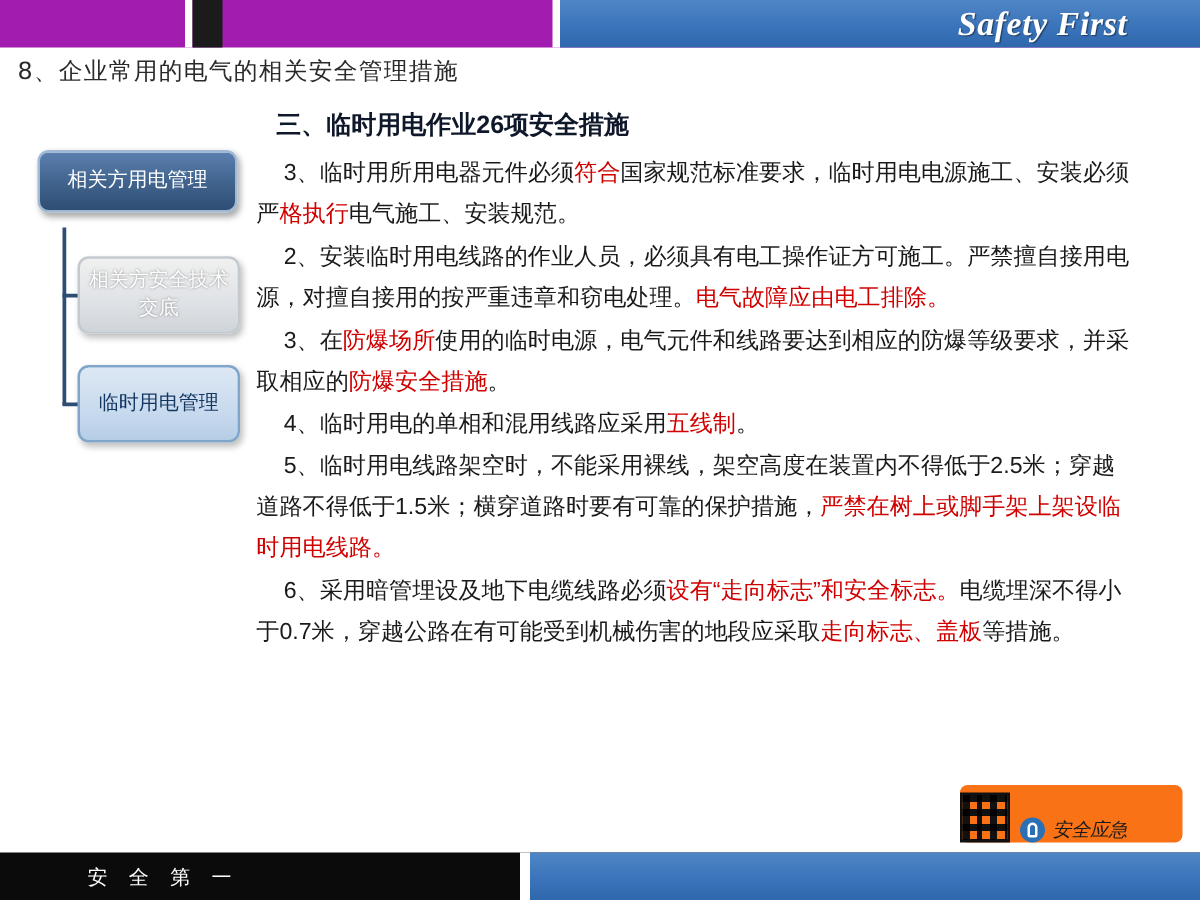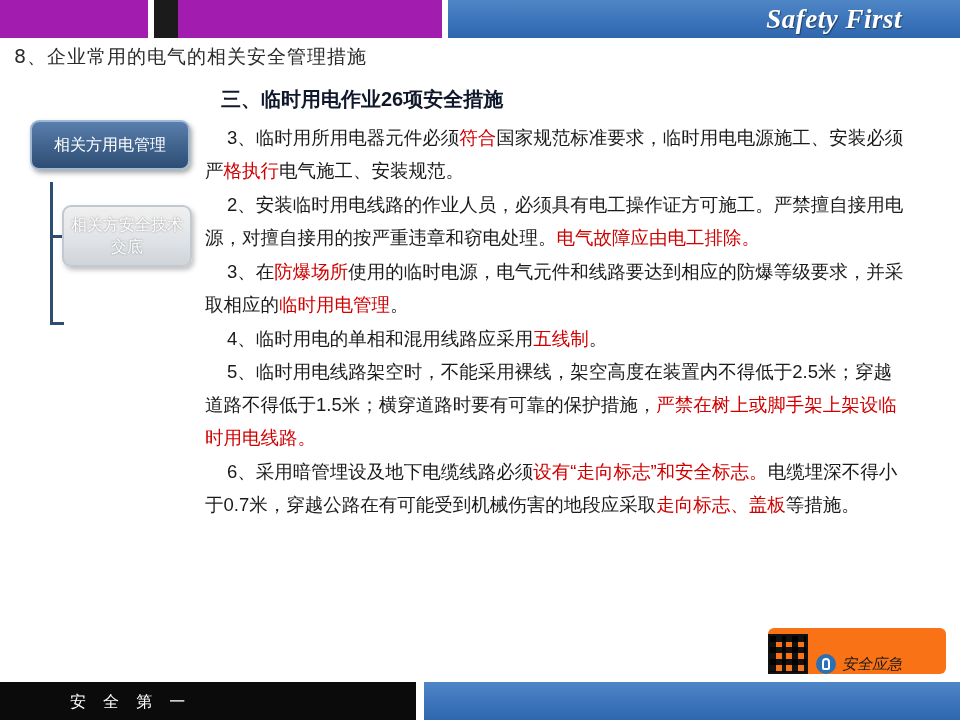--- a/index.html
+++ b/index.html
@@ -277,27 +277,28 @@
   </div>
 
   <div class="section-heading">8、企业常用的电气的相关安全管理措施</div>
 
   <div class="flow">
     <div class="flow-connector-v"></div>
     <div class="flow-connector-h1"></div>
     <div class="flow-connector-h2"></div>
     <div class="flow-box flow-box-1">相关方用电管理</div>
     <div class="flow-box flow-box-2">相关方安全技术交底</div>
+    <div class="flow-box flow-box-3">临时用电管理</div>
   </div>
 
   <div class="content-title">三、临时用电作业26项安全措施</div>
   <div class="content-body">
     <p class="para indent" id="p1"><span>3、临时用所用电器元件必须</span><span class="red">符合</span><span>国家规范标准要求，临时用电电源施工、安装必须严</span><span class="red">格执行</span><span>电气施工、安装规范。</span></p>
     <p class="para indent" id="p2"><span>2、安装临时用电线路的作业人员，必须具有电工操作证方可施工。严禁擅自接用电源，对擅自接用的按严重违章和窃电处理。</span><span class="red">电气故障应由电工排除。</span></p>
-    <p class="para indent" id="p3"><span>3、在</span><span class="red">防爆场所</span><span>使用的临时电源，电气元件和线路要达到相应的防爆等级要求，并采取相应的</span><span class="red">临时用电管理</span><span>。</span></p>
+    <p class="para indent" id="p3"><span>3、在</span><span class="red">防爆场所</span><span>使用的临时电源，电气元件和线路要达到相应的防爆等级要求，并采取相应的</span><span class="red">防爆安全措施</span><span>。</span></p>
     <p class="para indent" id="p4"><span>4、临时用电的单相和混用线路应采用</span><span class="red">五线制</span><span>。</span></p>
     <p class="para indent" id="p5"><span>5、临时用电线路架空时，不能采用裸线，架空高度在装置内不得低于2.5米；穿越道路不得低于1.5米；横穿道路时要有可靠的保护措施，</span><span class="red">严禁在树上或脚手架上架设临时用电线路。</span></p>
     <p class="para indent" id="p6"><span>6、采用暗管埋设及地下电缆线路必须</span><span class="red">设有“走向标志”和安全标志。</span><span>电缆埋深不得小于0.7米，穿越公路在有可能受到机械伤害的地段应采取</span><span class="red">走向标志、盖板</span><span>等措施。</span></p>
   </div>
 
   <div class="qr-badge">
     <div class="qr-code"></div>
     <div class="qr-label">
       <span class="qr-dot"></span>
       <span>安全应急</span>

